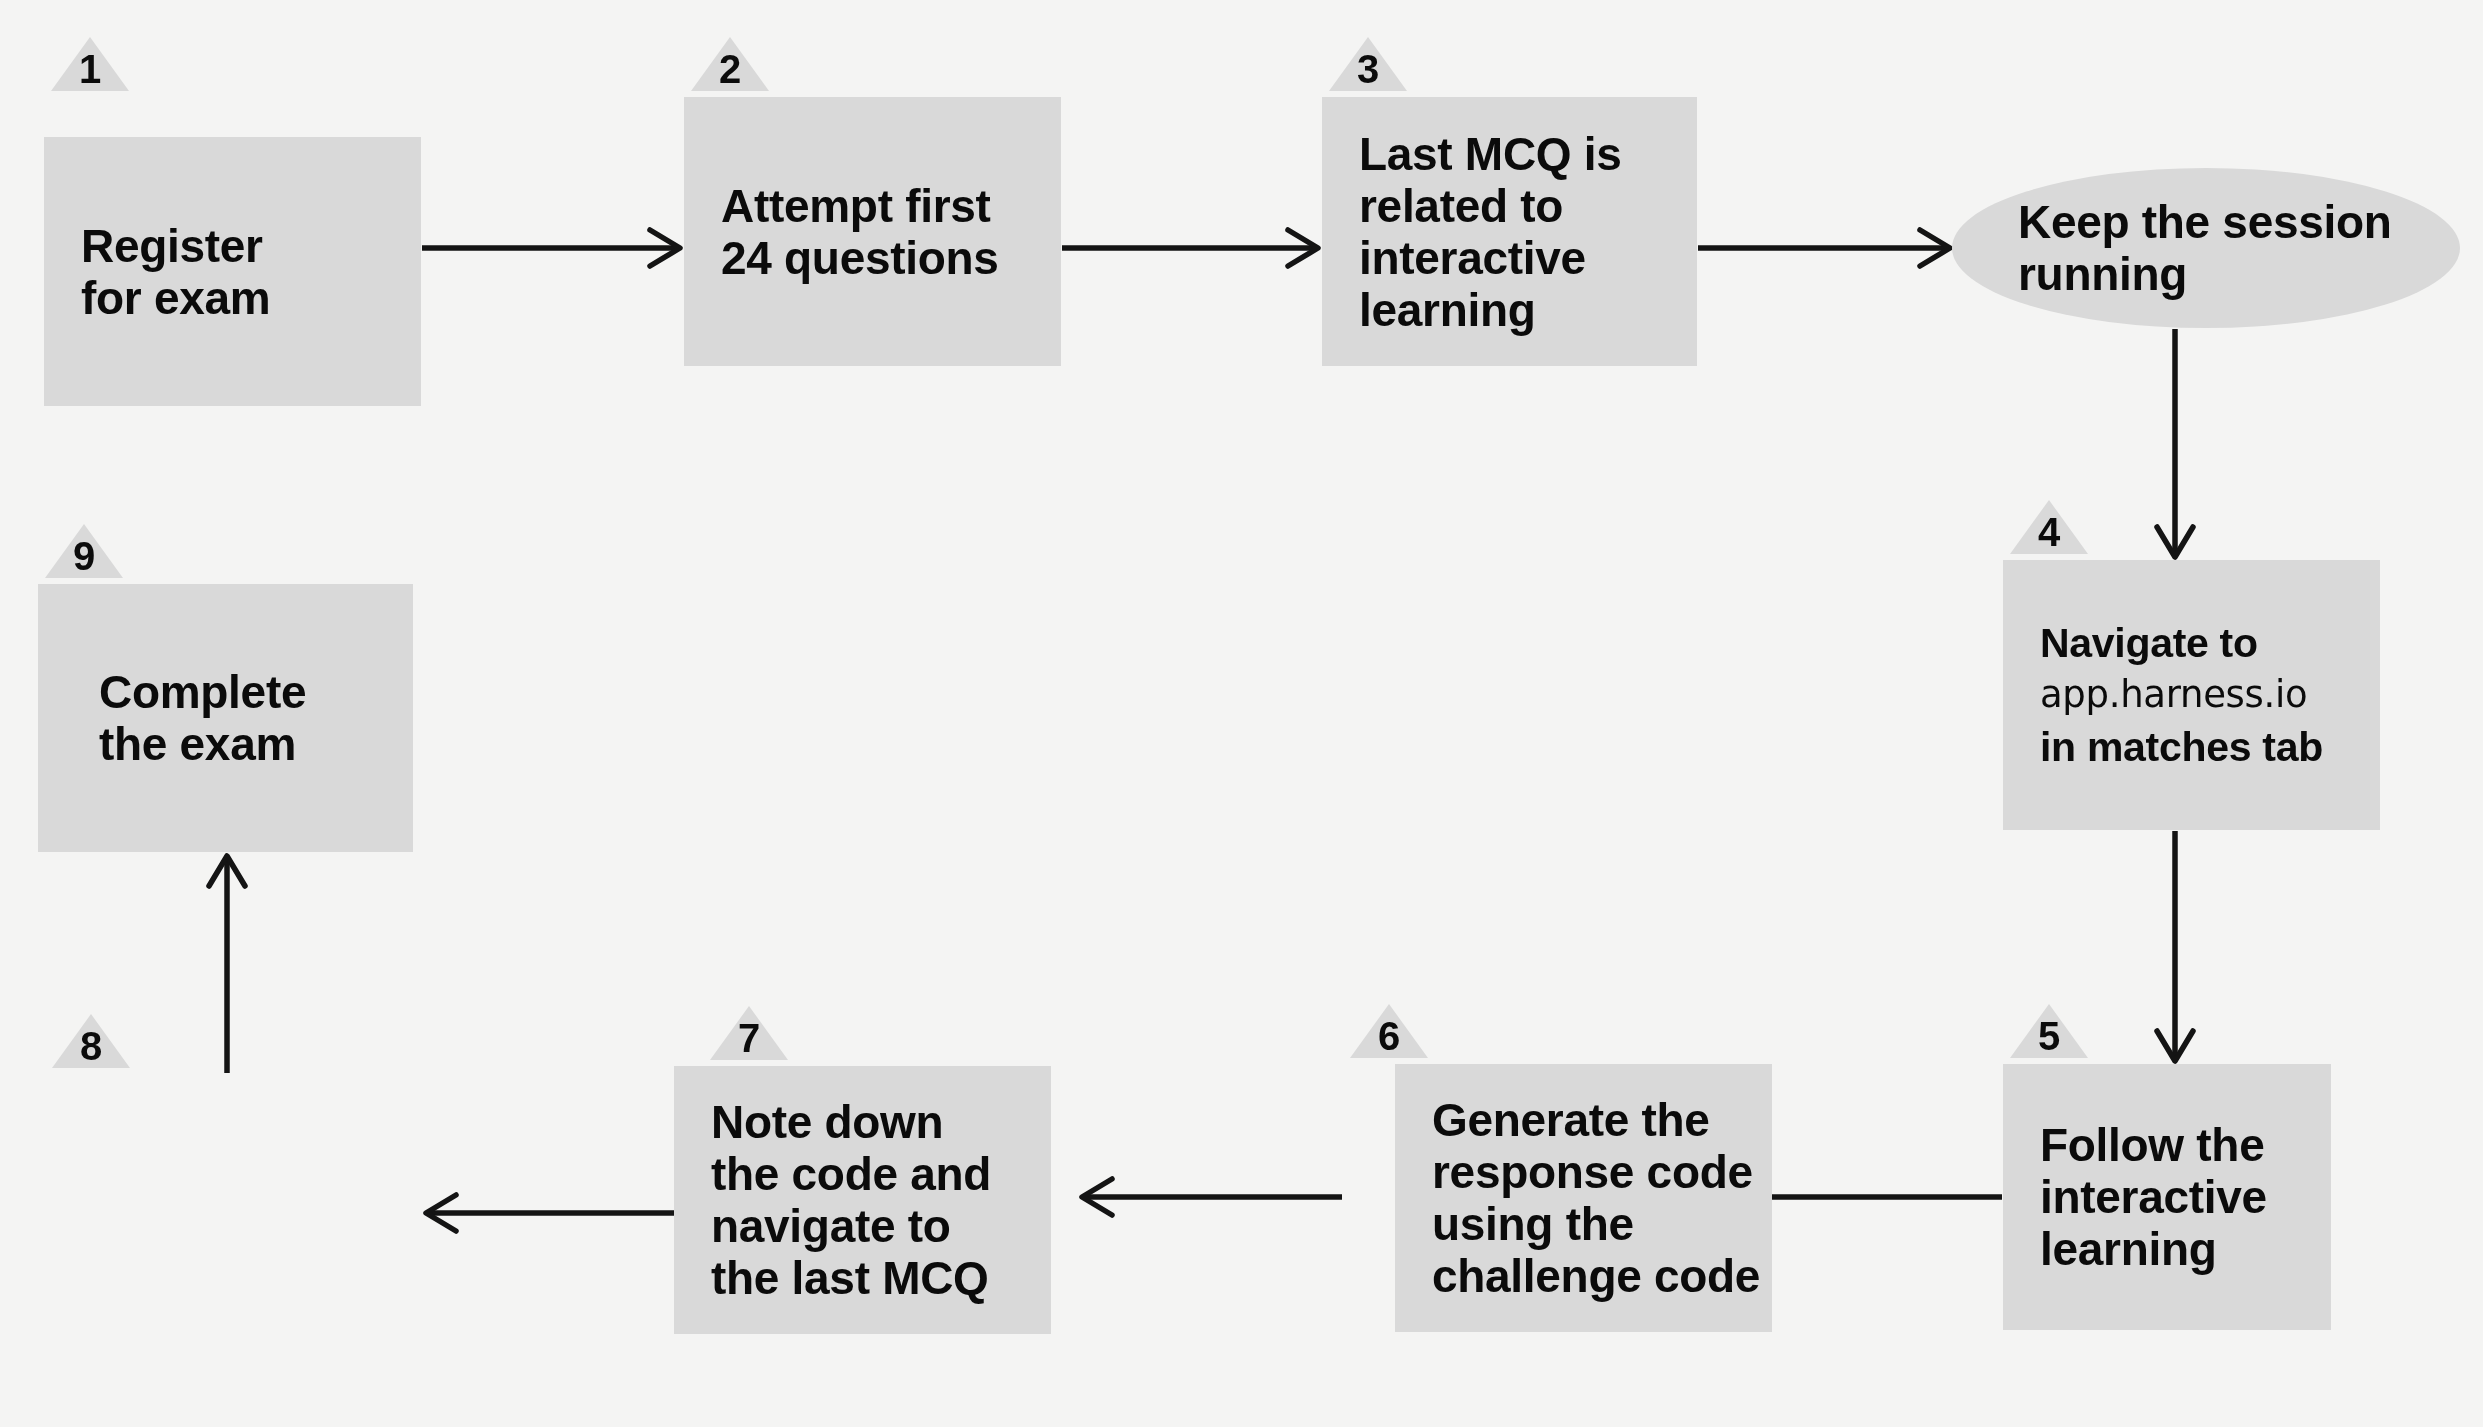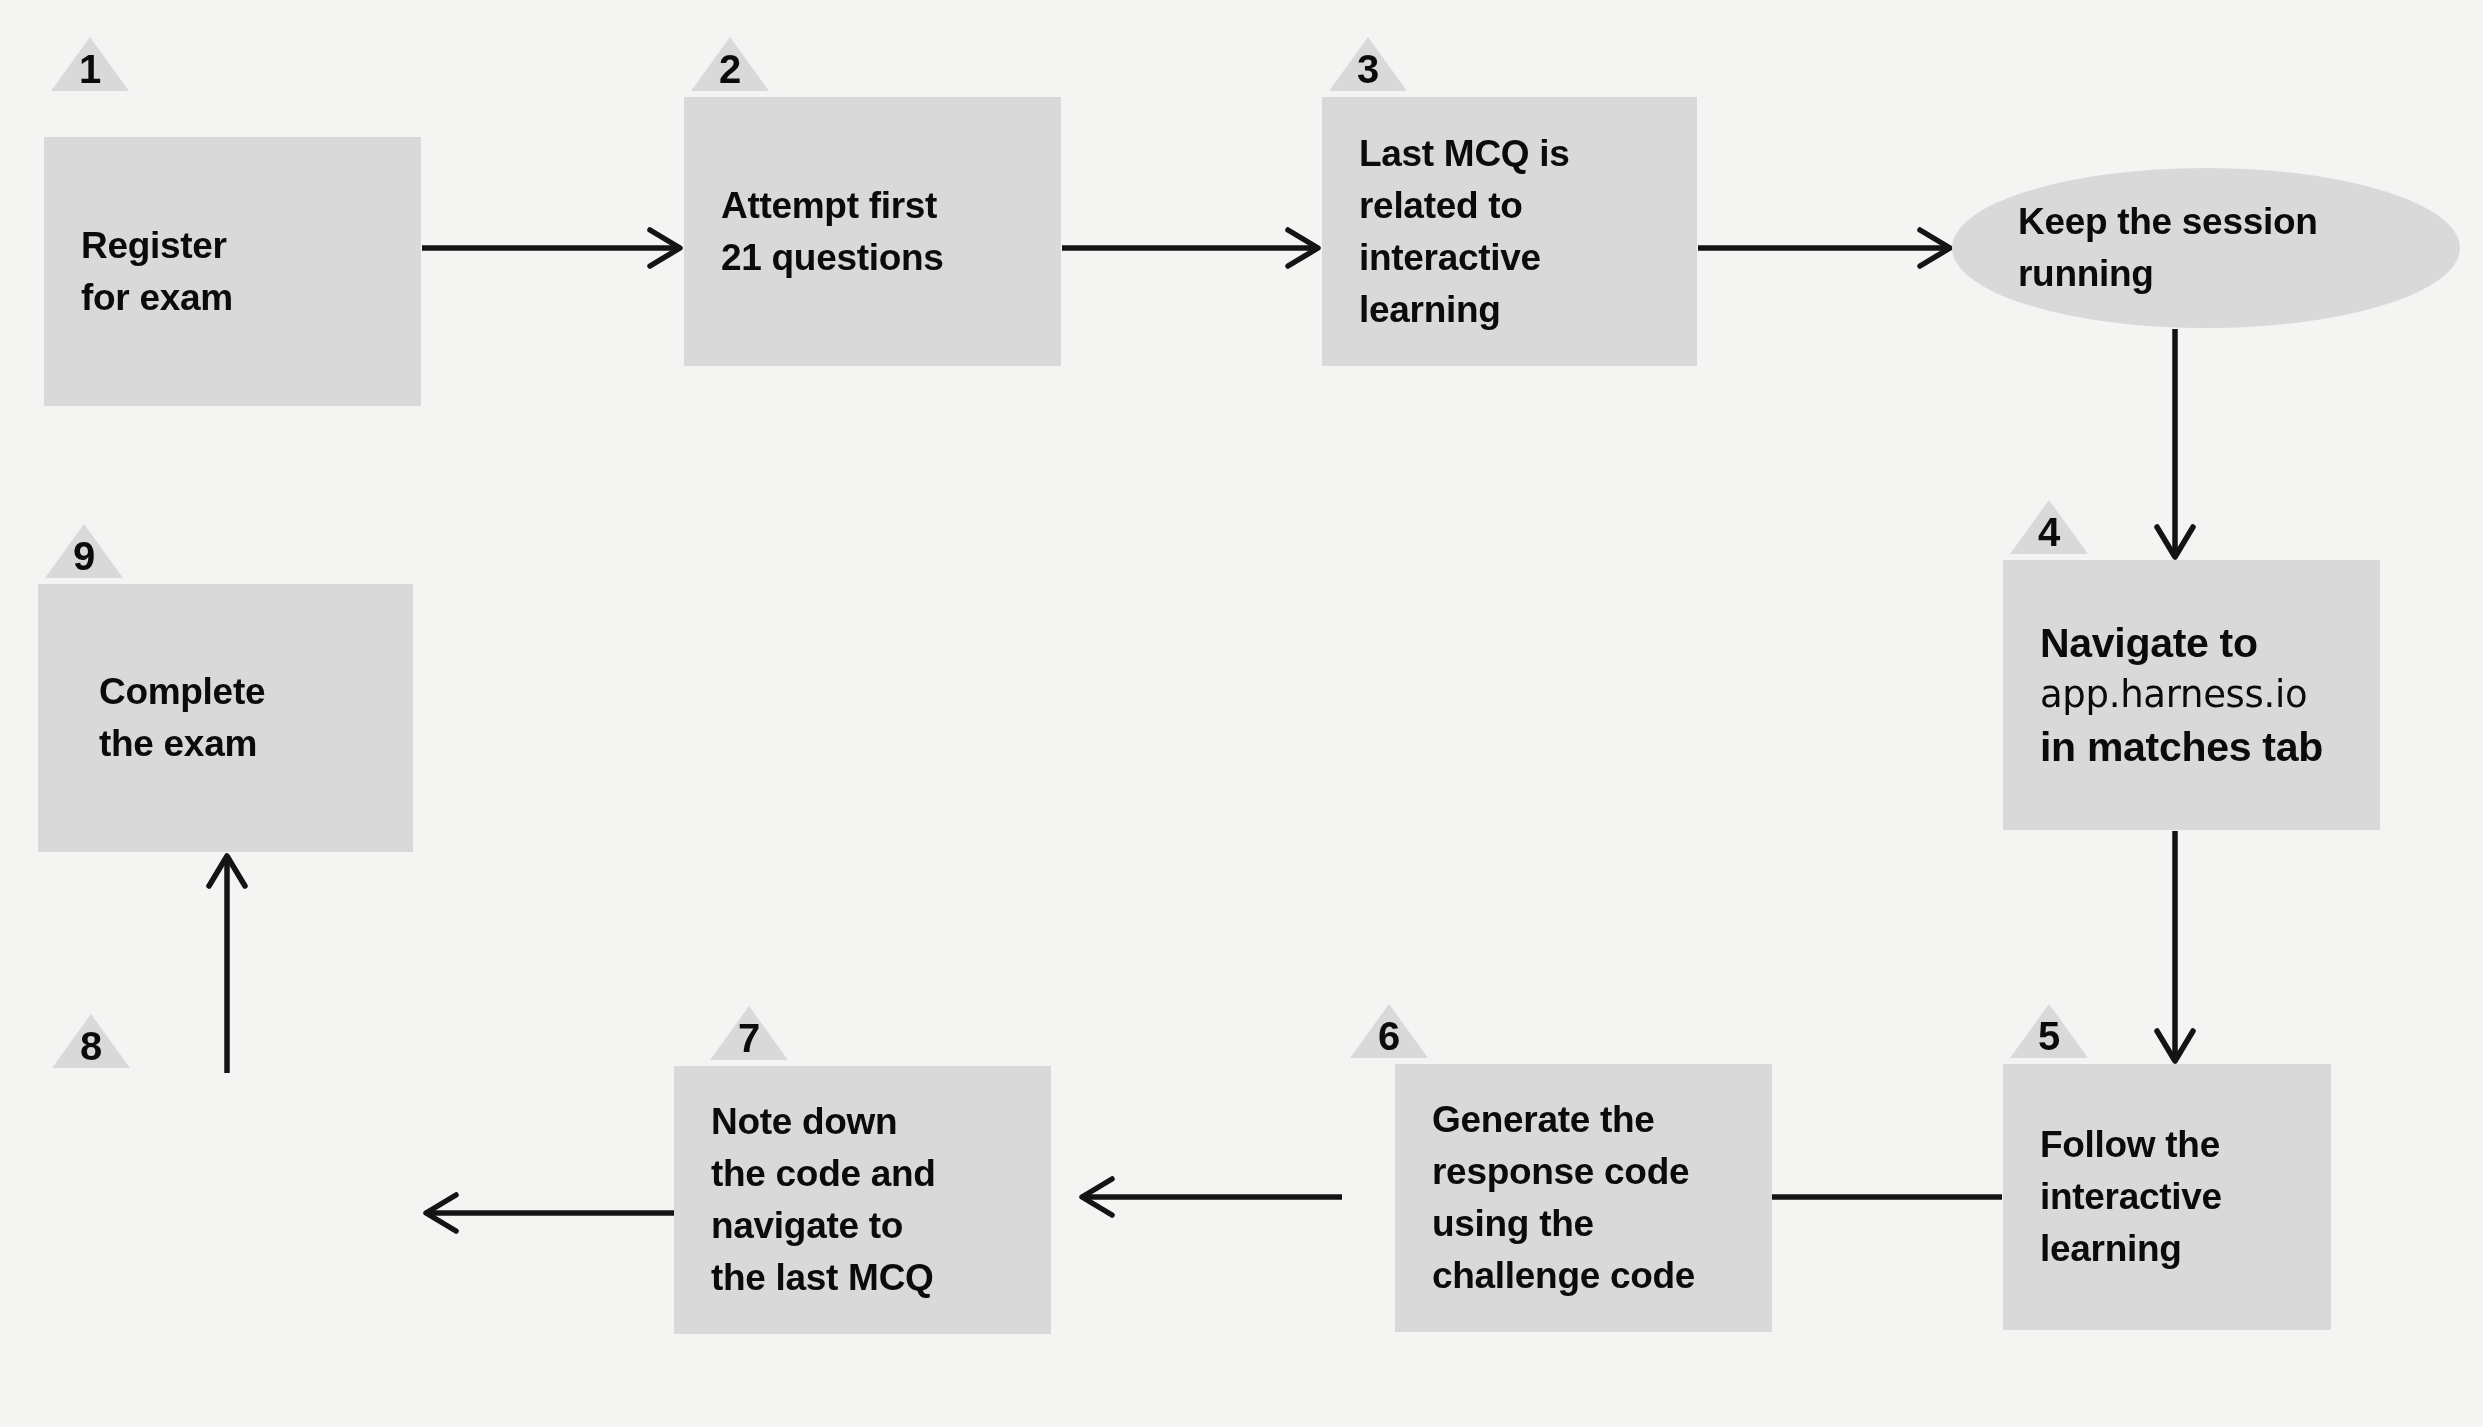--- a/index.html
+++ b/index.html
@@ -20,21 +20,21 @@
   .node{
     position:absolute;
     background:#d9d9d9;
     display:flex;
     align-items:center;
     box-sizing:border-box;
   }
   .node .label{
     white-space:pre-line;
     font-weight:700;
-    font-size:37px;
+    font-size:46px;
     line-height:52px;
     color:#0b0b0b;
     letter-spacing:-0.3px;
     padding-left:37px;
     padding-right:10px;
   }
   .node.ellipse{
     border-radius:50%;
   }
   .node.ellipse .label{
@@ -100,21 +100,21 @@
   <div class="node" style="left:44px;top:97px;width:377px;height:269px;margin-top:40px;">
     <div class="label">Register
 for exam</div>
   </div>
 
   <div class="badge" style="left:691px;top:37px;">
     <span class="num">2</span>
   </div>
   <div class="node" style="left:684px;top:97px;width:377px;height:269px;">
     <div class="label">Attempt first
-21 questions</div>
+24 questions</div>
   </div>
 
   <div class="badge" style="left:1329px;top:37px;">
     <span class="num">3</span>
   </div>
   <div class="node" style="left:1322px;top:97px;width:375px;height:269px;">
     <div class="label">Last MCQ is
 related to
 interactive
 learning</div>

